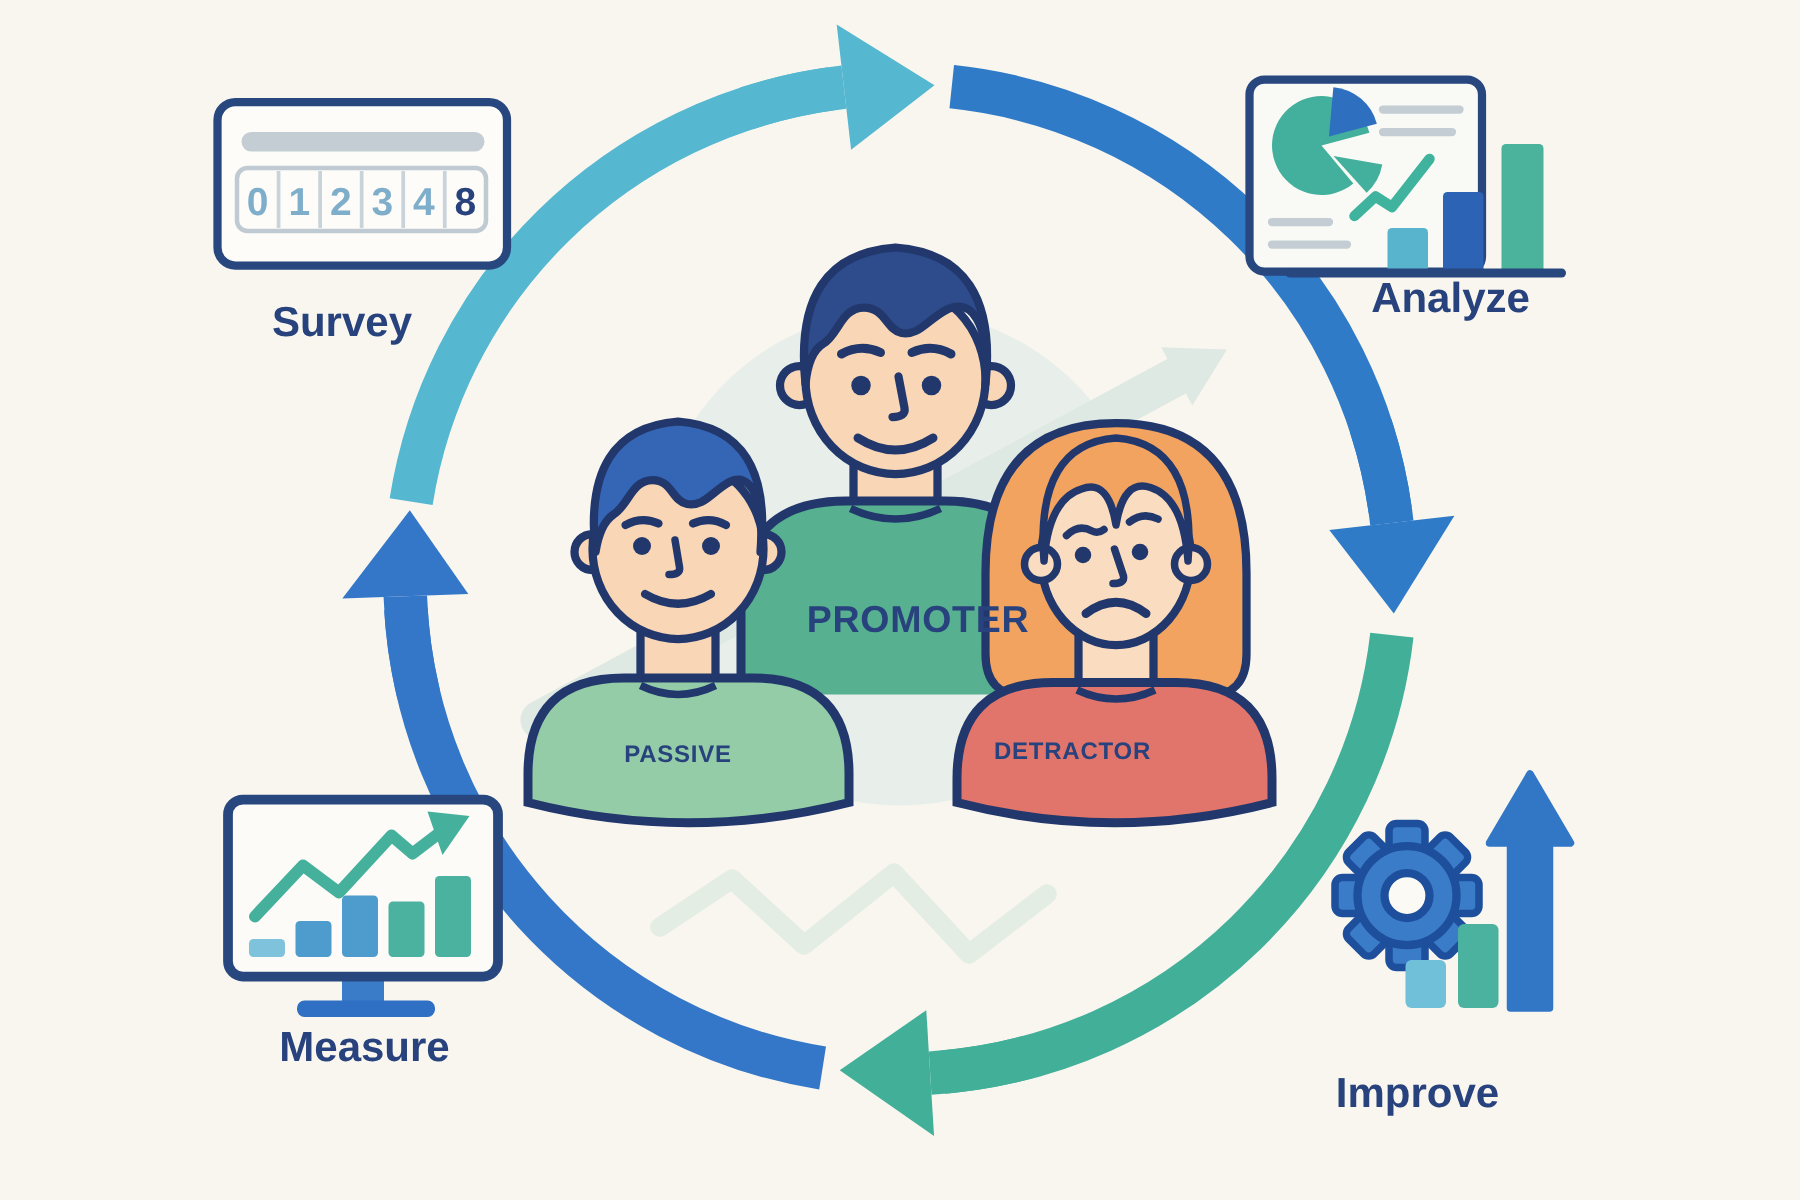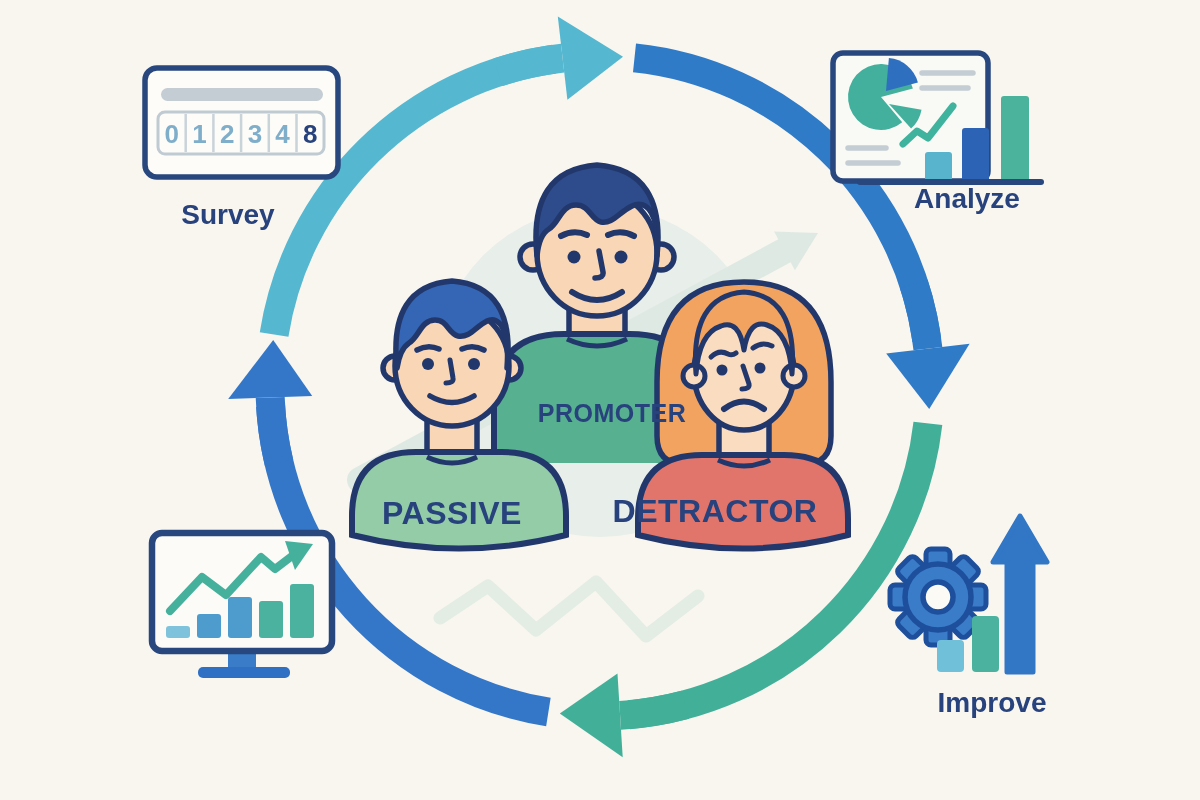--- a/index.html
+++ b/index.html
@@ -6,21 +6,21 @@
   body{font-family:"Liberation Sans",sans-serif;}
   .canvas{position:relative;width:1200px;height:800px;background:#F8F6EF;overflow:hidden;}
   .canvas svg{position:absolute;left:0;top:0;}
   .stage-label{
     position:absolute;transform:translateX(-50%);
     font-weight:bold;font-size:28px;color:#27427C;letter-spacing:0px;
     text-align:left;white-space:nowrap;line-height:41px;
   }
   .persona-label{
     position:absolute;transform:translateX(-50%);
-    font-weight:bold;font-size:32px;color:#27427C;letter-spacing:0.5px;
+    font-weight:bold;font-size:16px;color:#27427C;letter-spacing:0.5px;
     text-align:center;white-space:nowrap;
   }
 </style>
 </head>
 <body>
 
 <div class="canvas">
 
 <svg viewBox="0 0 1200 800" width="1200" height="800">
 
@@ -183,21 +183,22 @@
         <circle cx="760" cy="368" r="5.5" fill="#22386C" stroke="none"></circle>
         <path d="M 743 366 L 749 384 Q 750 389 742 389" stroke-width="5"></path>
         <path d="M 724 409 Q 744 394 764 409" stroke-width="6"></path>
       </g>
     </g>
   </g>
 </svg>
 
   <div class="stage-label" style="left:228px;top:194px;">Survey</div>
   <div class="stage-label" style="left:967px;top:178px;">Analyze</div>
-  <div class="stage-label" style="left:945px;top:682px;margin-left:47px;">Improve</div>
+  <div class="stage-label" style="left:945px;top:708px;">Improve</div>
   <div class="stage-label" style="left:243px;top:677px;">
+    <div>Measure</div>
   </div>
 
   <div class="persona-label" style="left:612px;top:383px;font-size:25px;margin-top:16px;">PROMOTER</div>
   <div class="persona-label" style="left:452px;top:495px;">PASSIVE</div>
   <div class="persona-label" style="left:715px;top:493px;">DETRACTOR</div>
 
 </div>
 
 </body></html>

